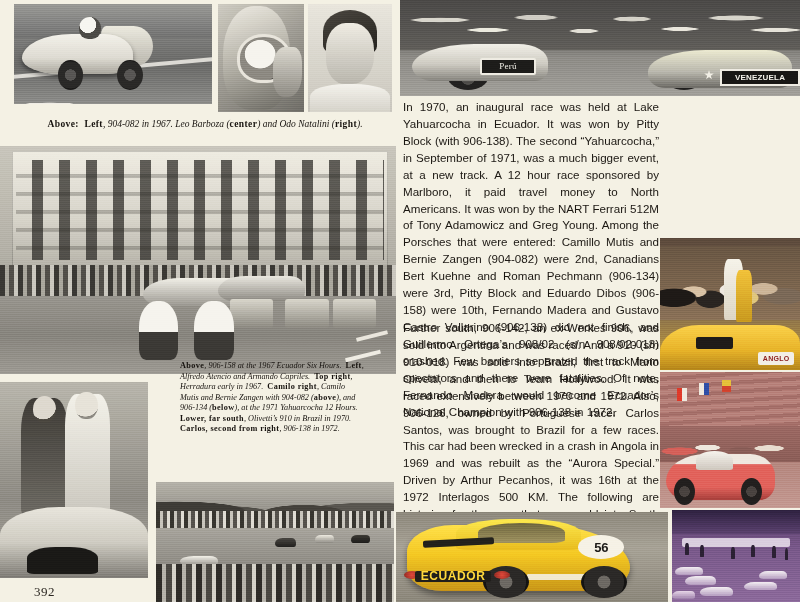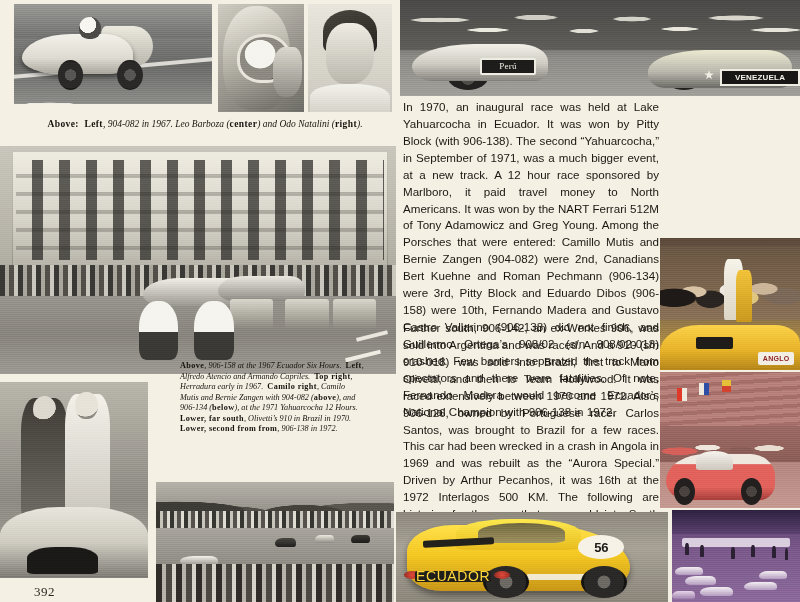--- a/index.html
+++ b/index.html
@@ -257,21 +257,21 @@
     background:linear-gradient(180deg,#fde94f 0%,#e9bd1e 100%);border-radius:46% 46% 10% 10%;}
   .p10 .glass{position:absolute;left:30%;top:12%;width:32%;height:22%;
     background:linear-gradient(180deg,#4f4a3c 0%,#8d8770 100%);border-radius:48% 48% 16% 16%;opacity:.8;}
   .p10 .stripe{position:absolute;left:10%;top:30%;width:26%;height:8%;background:#23211c;border-radius:2px;transform:rotate(-3deg);}
   .p10 .num{position:absolute;right:16%;top:26%;width:17%;height:26%;
     background:#f6f2e6;border-radius:50%;
     display:flex;align-items:center;justify-content:center;
     font-family:"Liberation Sans",sans-serif;font-weight:bold;font-size:13px;color:#1d1b18;}
   .p10 .plate{position:absolute;left:7%;bottom:22%;width:28%;height:13%;
     background:#201e1b;border-radius:2px;display:flex;align-items:center;justify-content:center;
-    font-family:"Liberation Sans",sans-serif;font-weight:normal;font-size:14px;color:#ffd93c;letter-spacing:.6px;}
+    font-family:"Liberation Sans",sans-serif;font-weight:bold;font-size:12px;color:#ffd93c;letter-spacing:.6px;}
   .p10 .lamp{position:absolute;width:6%;height:9%;border-radius:50%;background:radial-gradient(circle,#e0483a,#8d2a21);bottom:26%;}
   .p10 .lamp.a{left:3%;} .p10 .lamp.b{left:36%;}
   .p10 .wh{position:absolute;bottom:4%;width:17%;height:36%;border-radius:50%;
     background:radial-gradient(circle at 50% 50%,#6e6a64 0 22%,#2b2927 24% 70%,#141312 72% 100%);}
   .p10 .wh.a{left:32%;} .p10 .wh.b{left:68%;}
   .p10 .pors{position:absolute;left:48%;bottom:24%;width:30%;height:7%;background:#f4f1e6;border-radius:1px;opacity:.9;}
 
   
   .p11 .bg{position:absolute;inset:0;background:linear-gradient(180deg,#5b3f6e 0%,#7b5a8c 44%,#8d6b9c 100%);}
   .p11 .far{position:absolute;left:0;right:0;top:0;height:26%;background:linear-gradient(180deg,#2e2140,#5c4270);}
@@ -397,21 +397,21 @@
     </div>
   </div>
 
   <div class="caption" style="left:160px;top:361px;width:236px;font-size:8.2px;margin-left:20px;">
     <div><b>Above</b>, 906-158 at the 1967 Ecuador Six Hours.&nbsp; <b>Left</b>,</div>
     <div>Alfredo Atencio and Armando Capriles.&nbsp; <b>Top right</b>,</div>
     <div>Herradura early in 1967.&nbsp; <b>Camilo right</b>, Camilo</div>
     <div>Mutis and Bernie Zangen with 904-082 (<b>above</b>), and</div>
     <div>906-134 (<b>below</b>), at the 1971 Yahuarcocha 12 Hours.</div>
     <div><b>Lower, far south</b>, Olivetti’s 910 in Brazil in 1970.</div>
-    <div><b>Lower, second from from</b>, 906-138 in 1972.</div>
+    <div><b>Carlos, second from right</b>, 906-138 in 1972.</div>
   </div>
 
   <div class="photo bw p6" style="left:0px;top:382px;width:148px;height:196px;">
     <div class="inner">
       <div class="bg"></div>
       <div class="m1"></div>
       <div class="m1h"></div>
       <div class="m2"></div>
       <div class="m2h"></div>
       <div class="carnose"></div>

